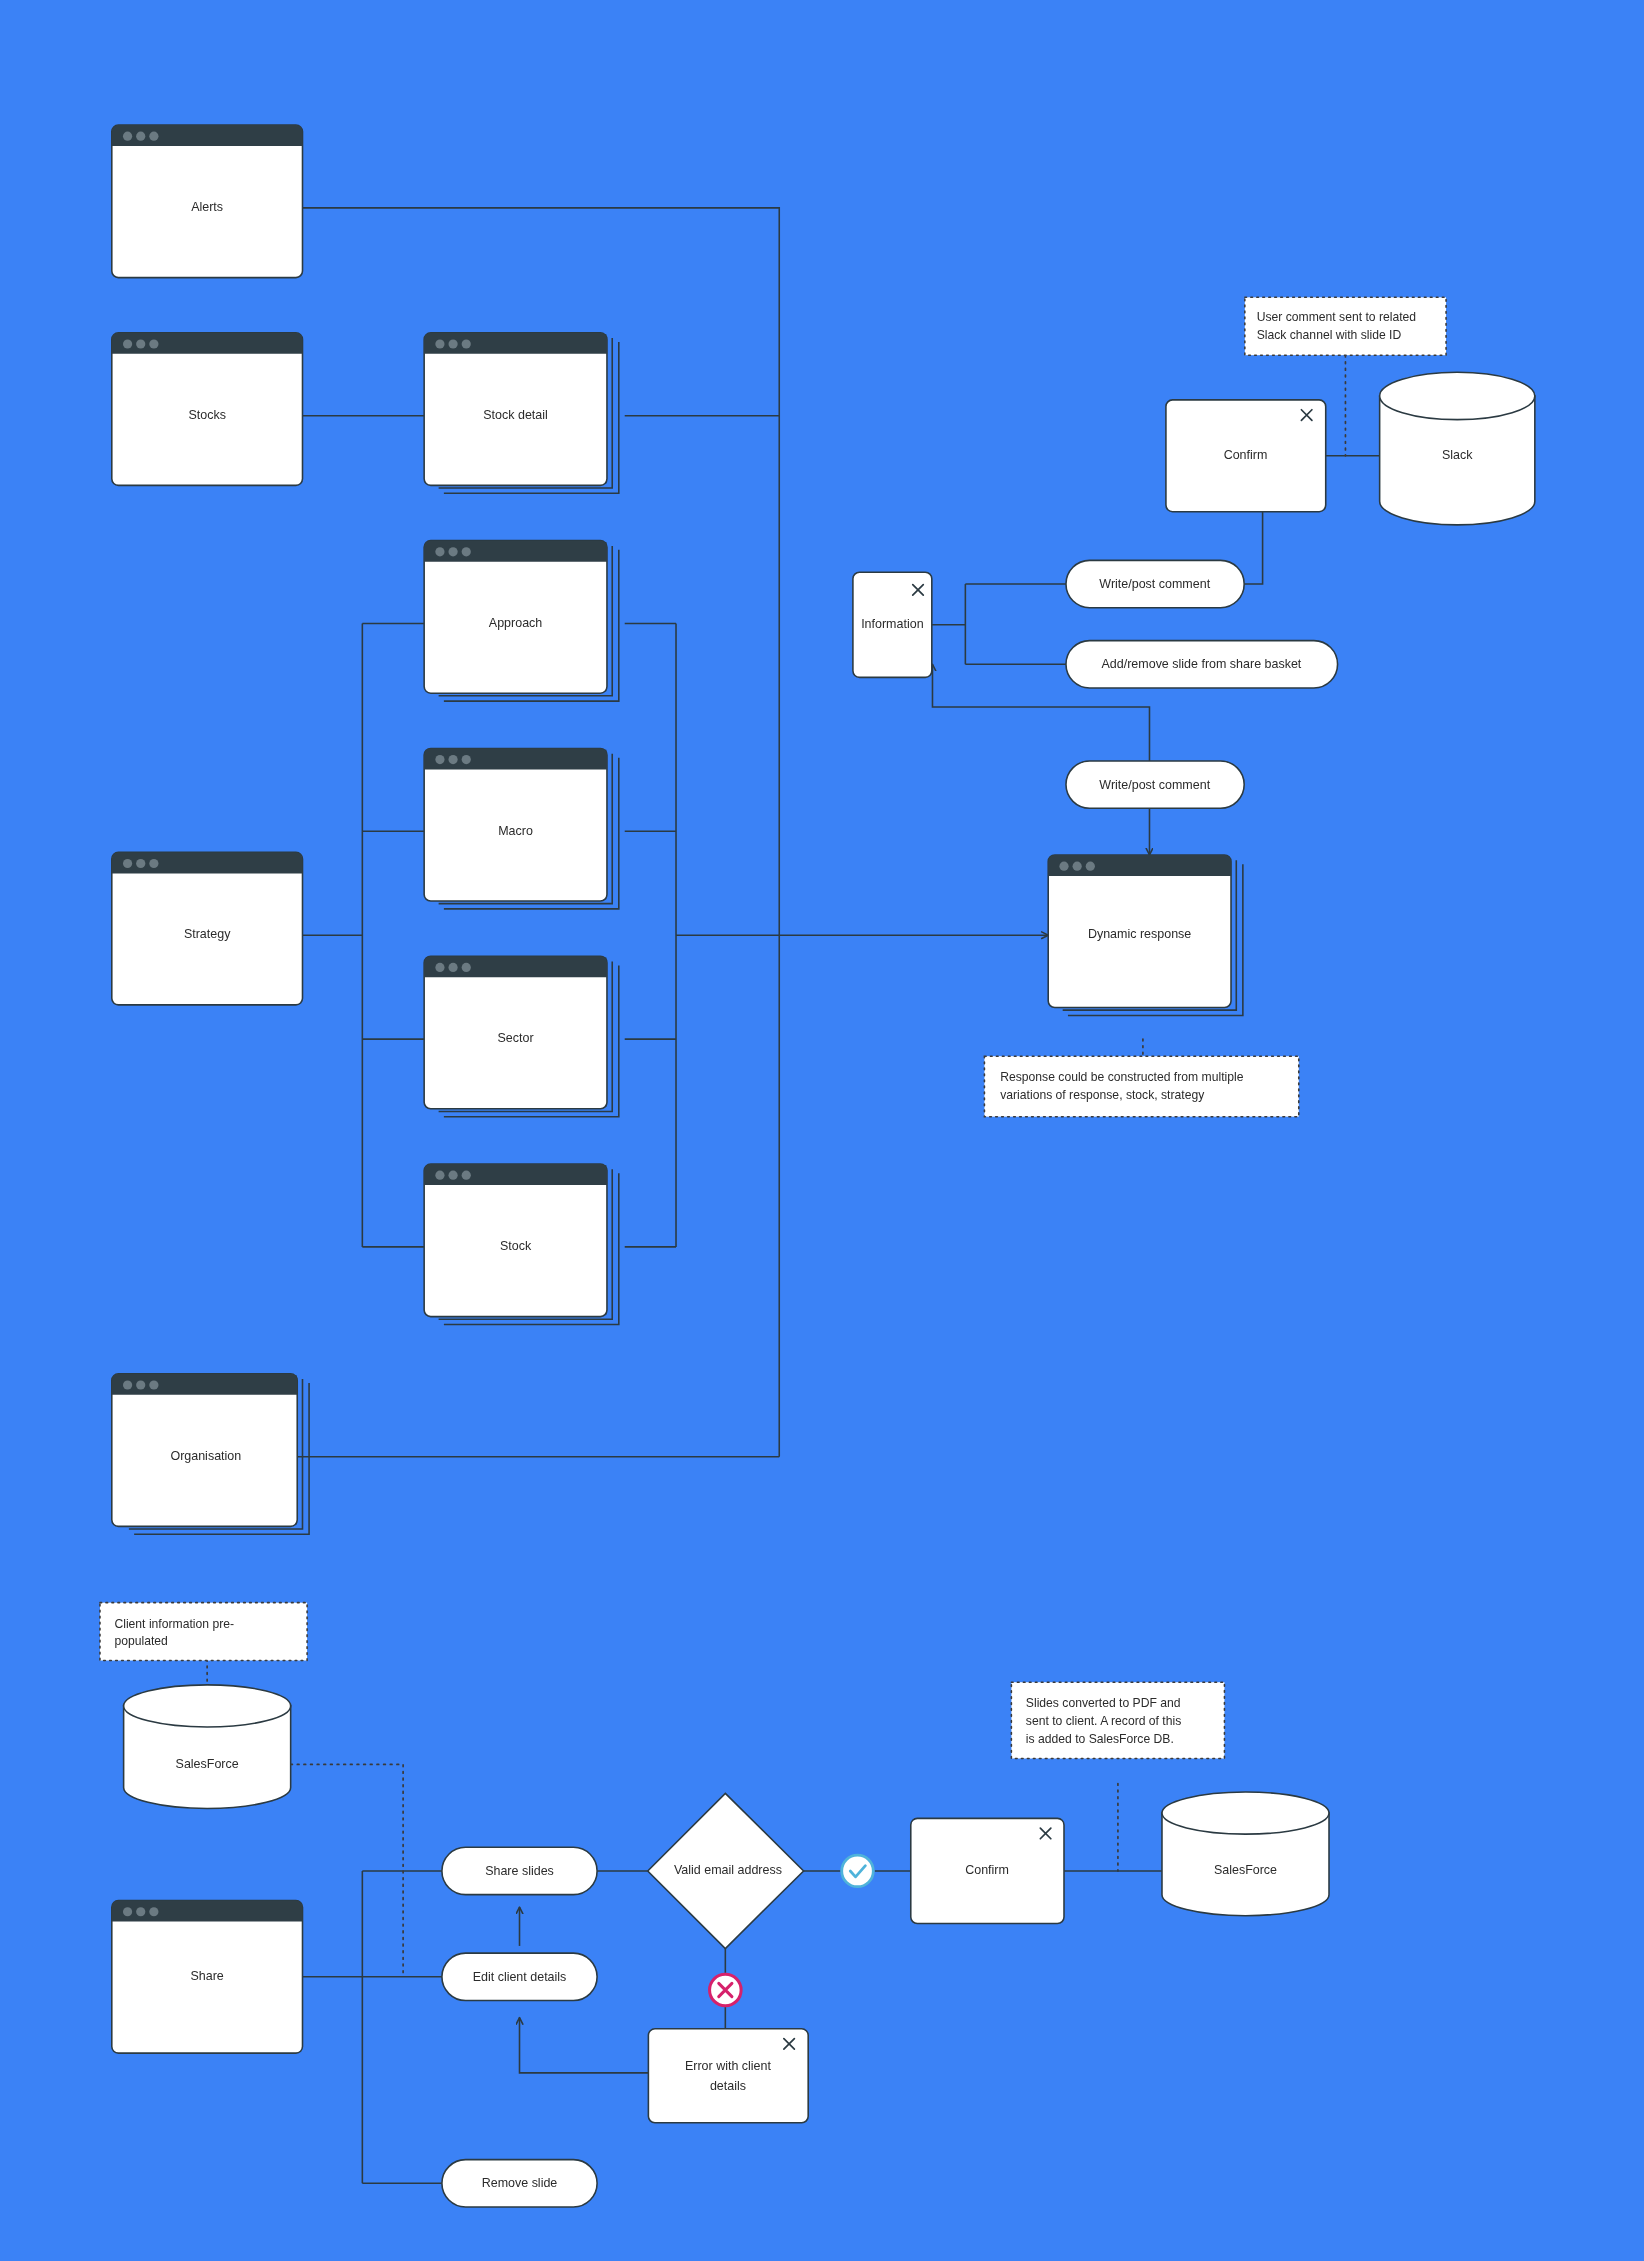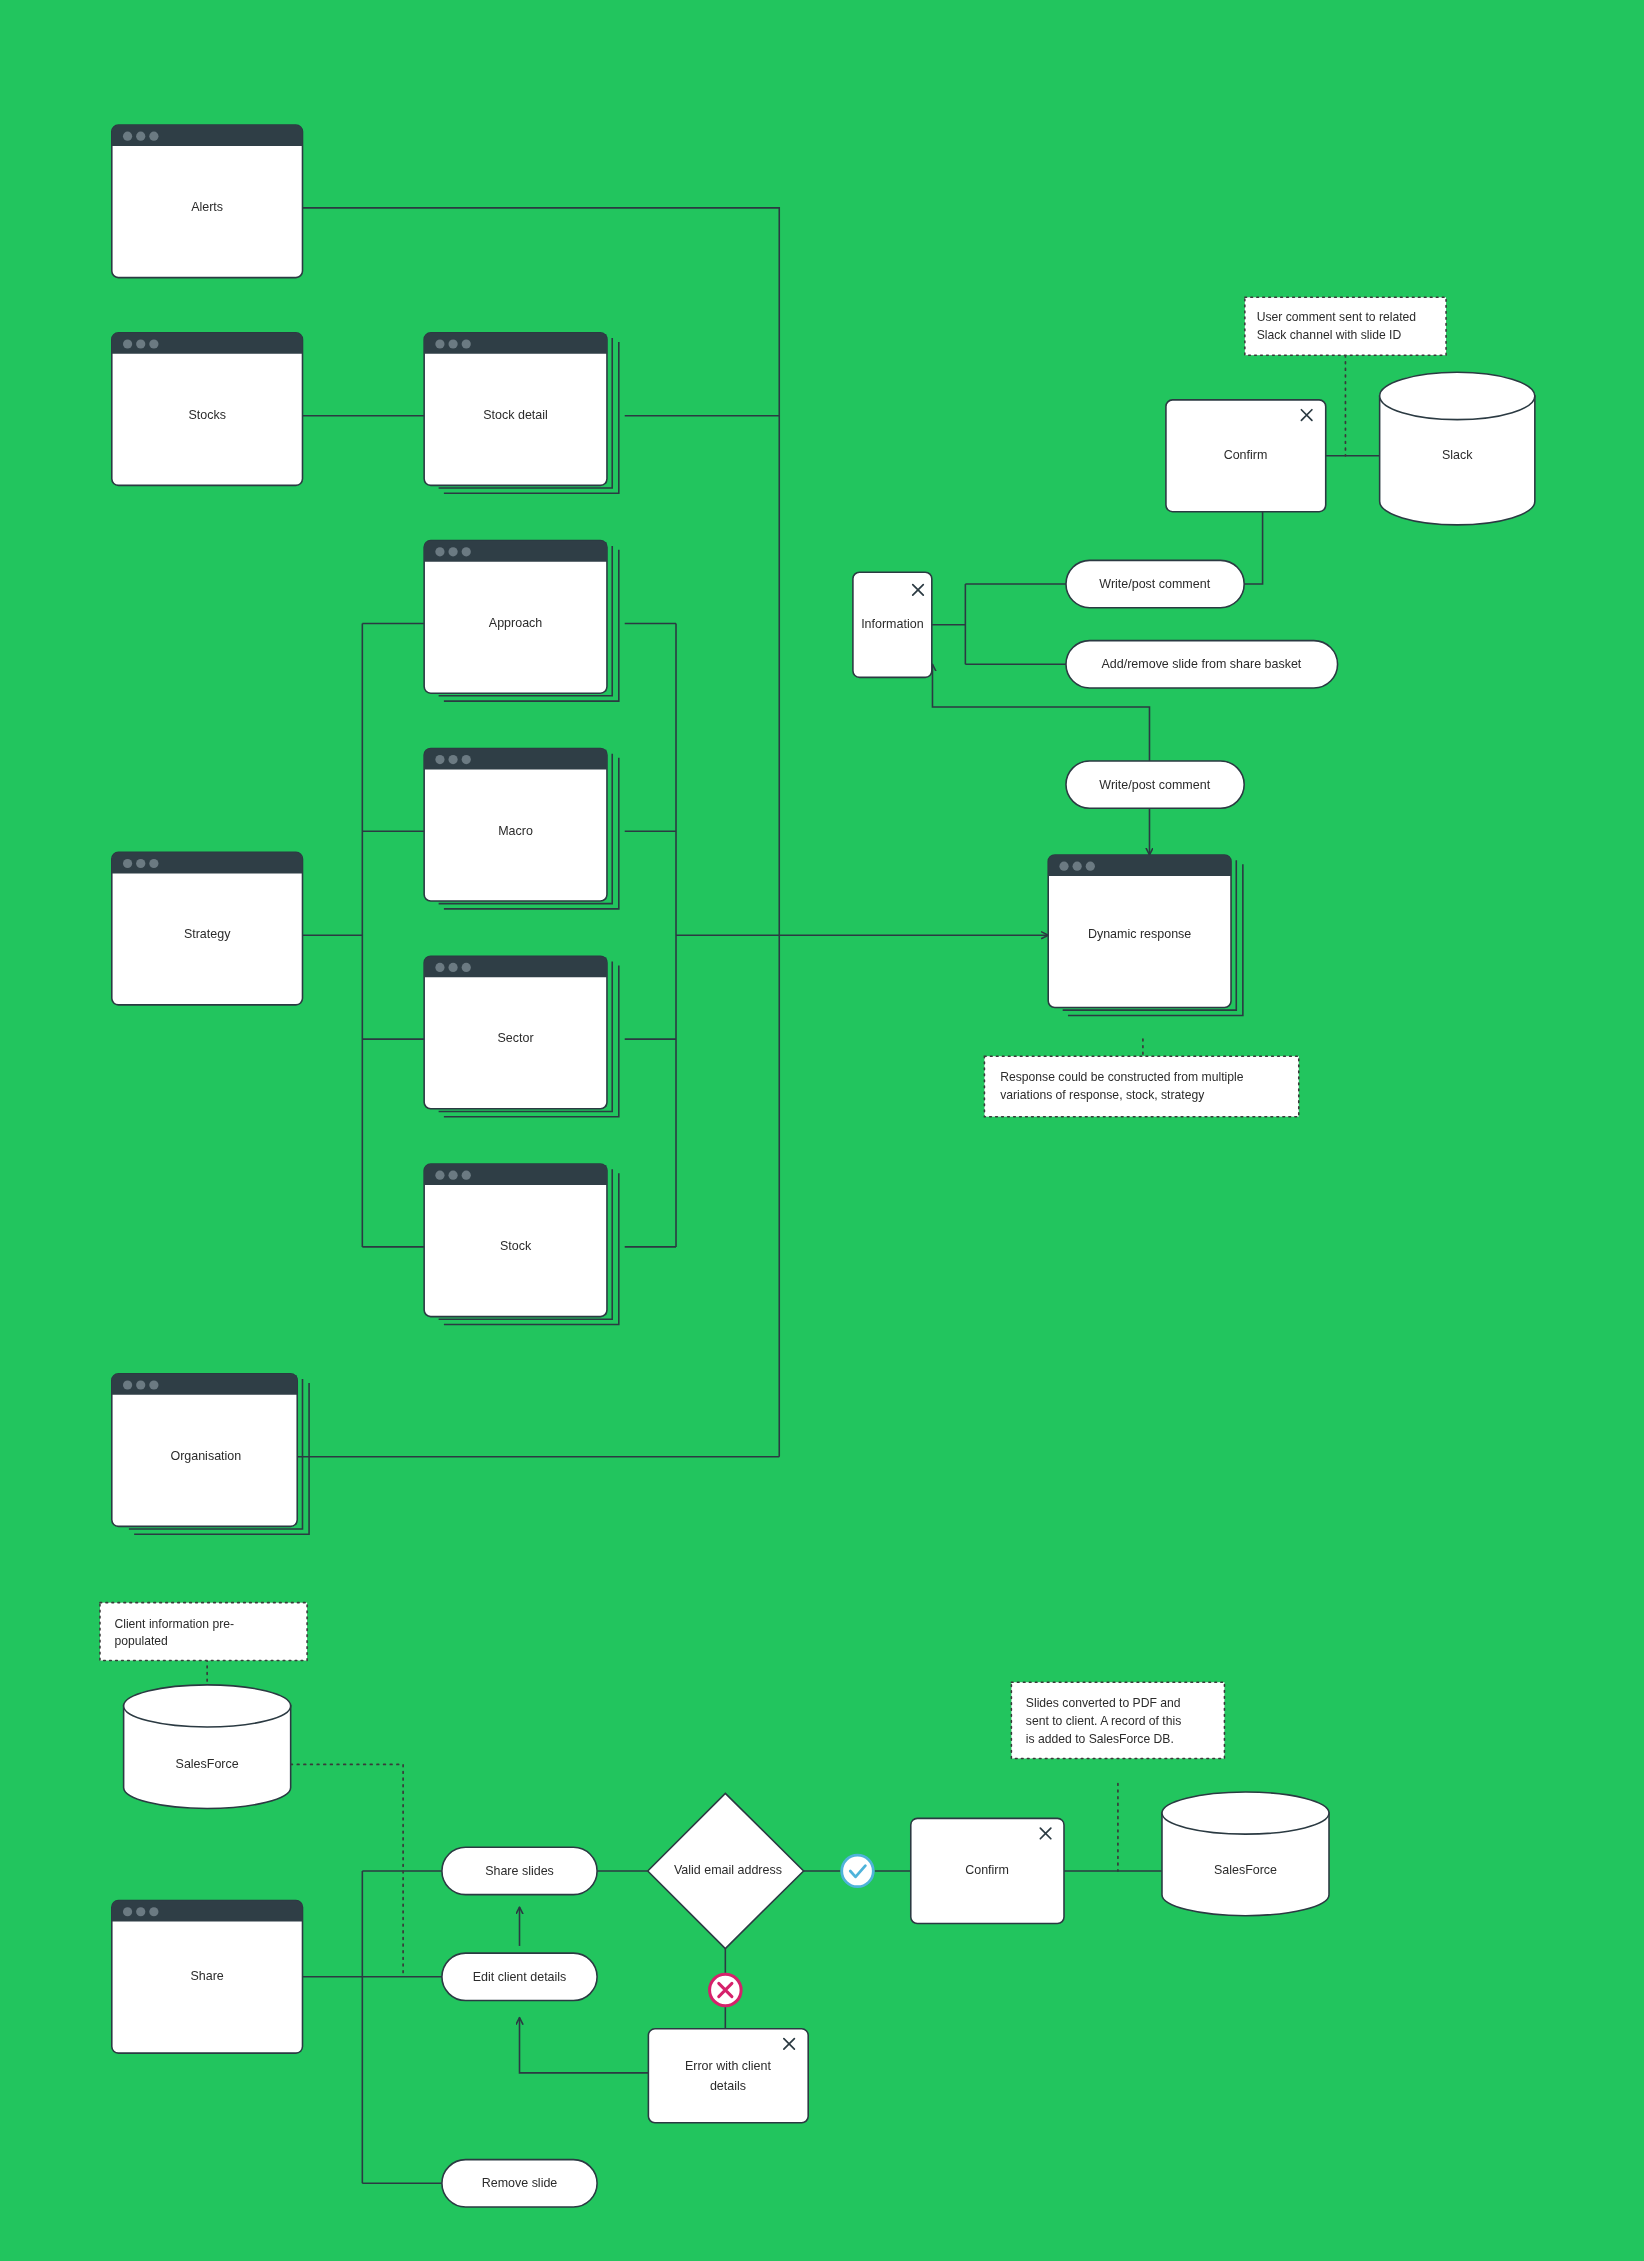--- a/index.html
+++ b/index.html
@@ -7,21 +7,21 @@
     padding: 0;
     background: #ffffff;
   }
   body {
     font-family: "Liberation Sans", sans-serif;
   }
   #canvas {
     position: relative;
     width: 1644px;
     height: 2261px;
-    background: #22c55e;
+    background: #3b82f6;
     overflow: hidden;
   }
   svg.layer {
     position: absolute;
     top: 0;
     left: 0;
     width: 1644px;
     height: 2261px;
   }
   .conn {

